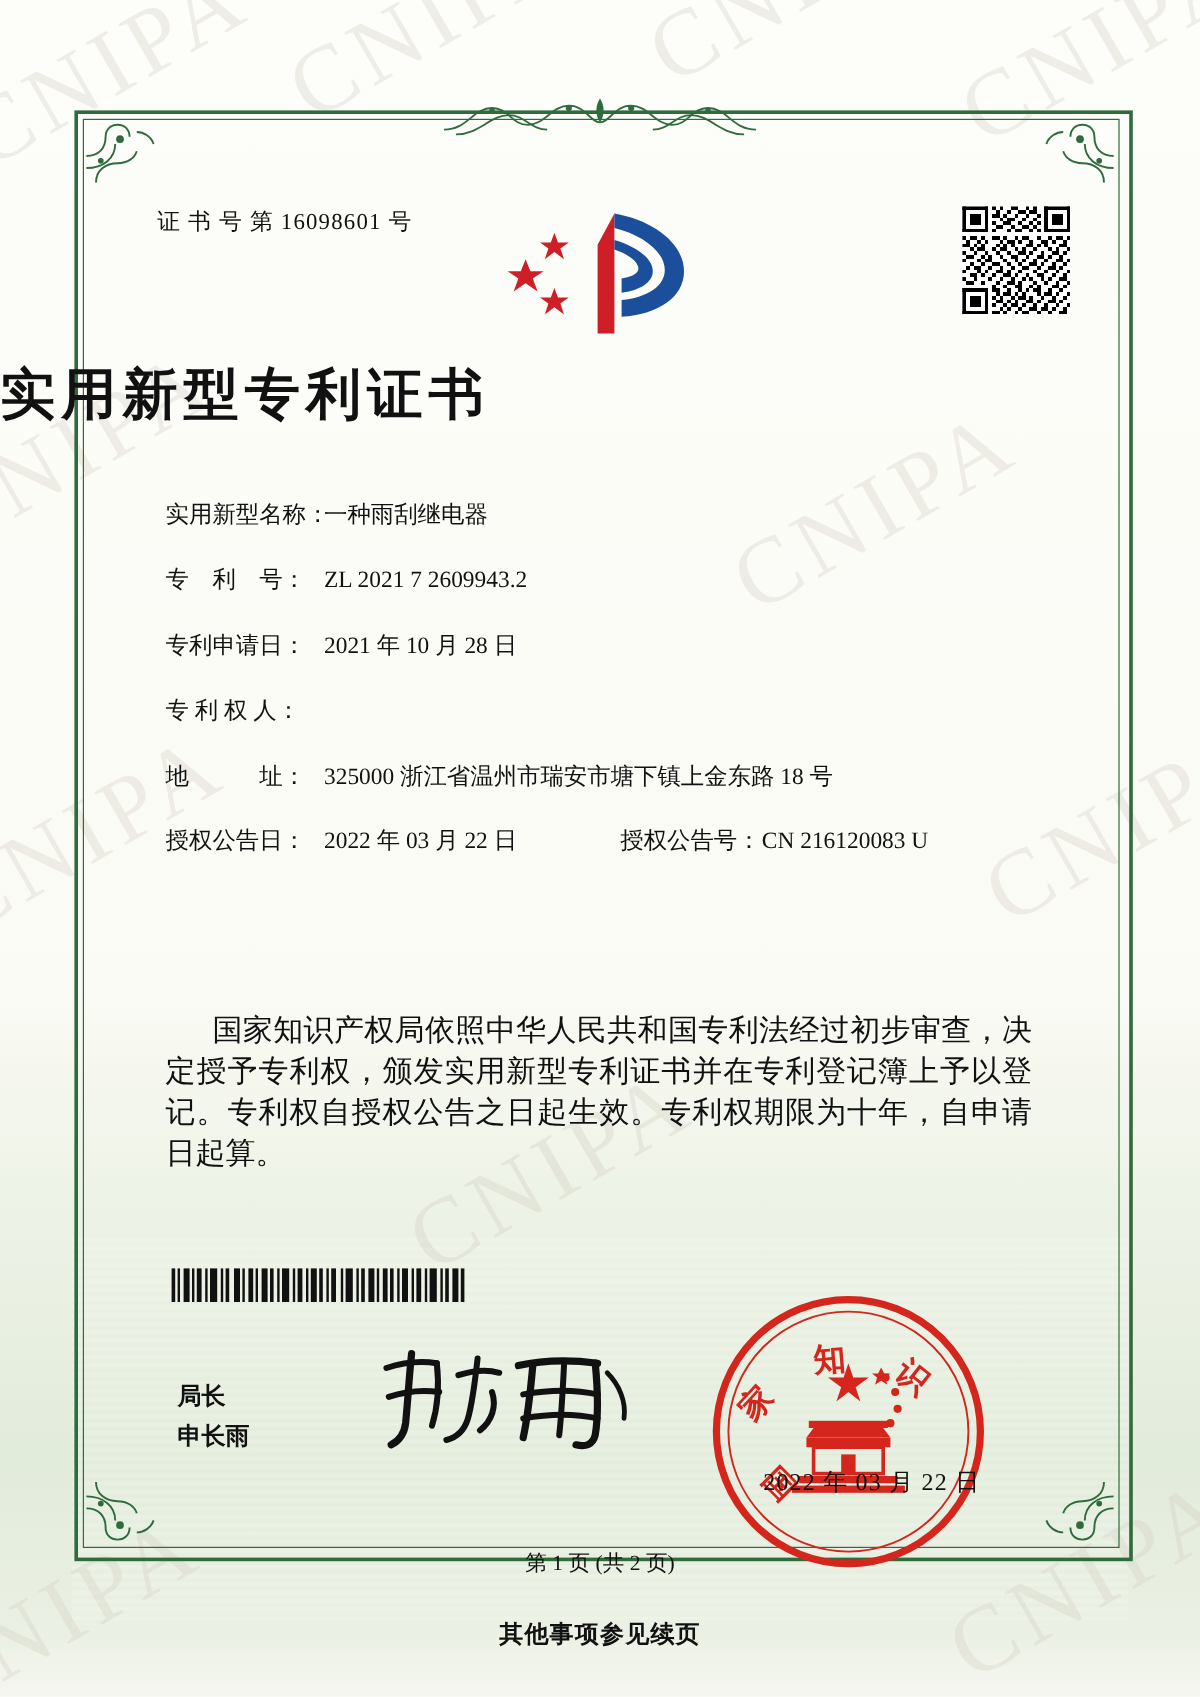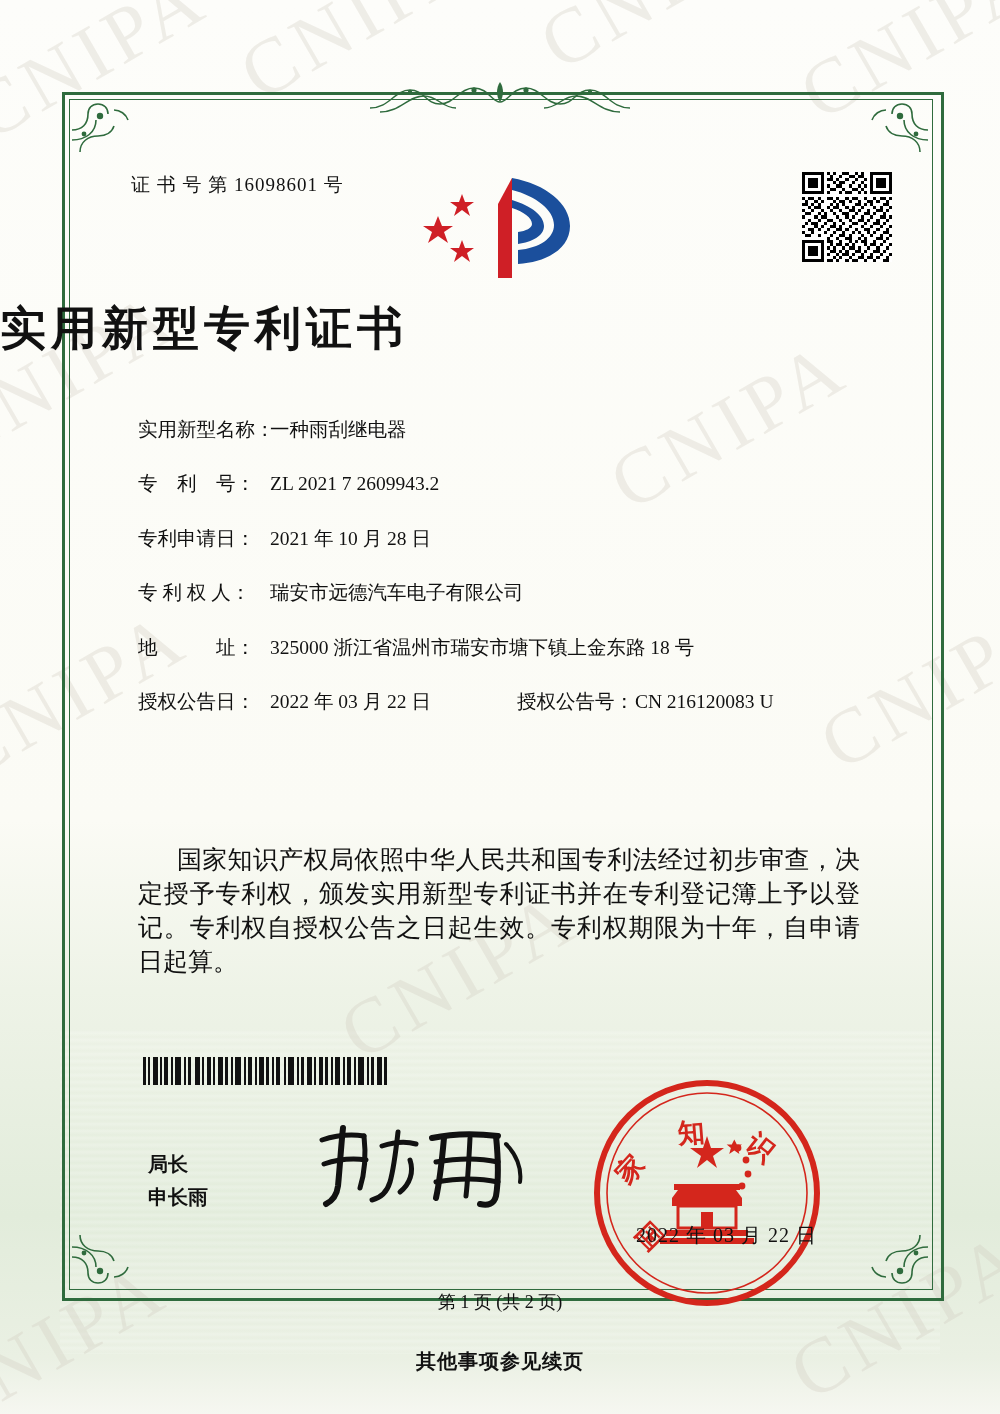--- a/index.html
+++ b/index.html
@@ -603,21 +603,20 @@
     <div class="field-row">
       <span class="field-label">专　利　号：</span>
       <span class="field-value">ZL 2021 7 2609943.2</span>
     </div>
     <div class="field-row">
       <span class="field-label">专利申请日：</span>
       <span class="field-value">2021 年 10 月 28 日</span>
     </div>
     <div class="field-row">
       <span class="field-label">专 利 权 人：</span>
-      <span class="field-value">瑞安市远德汽车电子有限公司</span>
     </div>
     <div class="field-row">
       <span class="field-label">地　　　址：</span>
       <span class="field-value">325000 浙江省温州市瑞安市塘下镇上金东路 18 号</span>
     </div>
     <div class="field-row inline2">
       <span class="field-label">授权公告日：</span>
       <span class="field-value">2022 年 03 月 22 日</span>
       <span class="field-label2">授权公告号：</span>
       <span class="field-value">CN 216120083 U</span>

